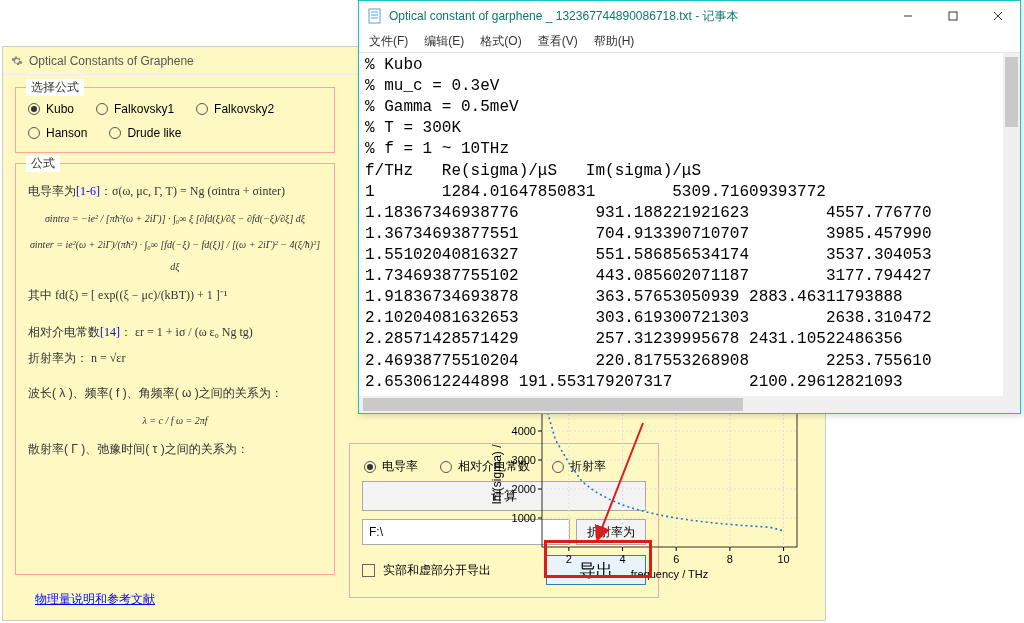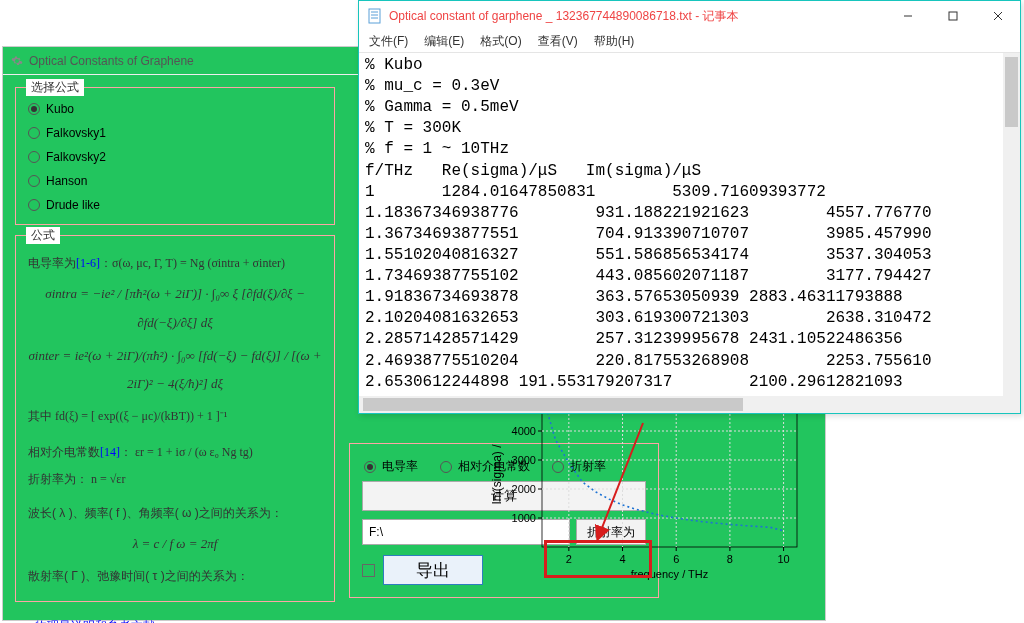--- a/index.html
+++ b/index.html
@@ -1,37 +1,37 @@
 <!DOCTYPE html>
 <html><head>
 <meta charset="utf-8">
 <style>
 * { box-sizing: border-box; margin: 0; padding: 0; }
 body { font-family: "Microsoft YaHei", "Segoe UI", sans-serif; font-size: 12px; background: #fff; width: 1024px; height: 623px; position: relative; overflow: hidden; }
 
 
-.app-window { position: absolute; top: 46px; left: 2px; width: 824px; height: 575px; border: 1px solid #ccc; background: #22c55e; }
+.app-window { position: absolute; top: 46px; left: 2px; width: 824px; height: 575px; border: 1px solid #ccc; background: #fef9c3; }
 .app-titlebar { height: 28px; display: flex; align-items: center; padding: 0 8px; gap: 6px; color: #555; border-bottom: 1px solid #eee; }
 .app-titlebar .gear { width: 12px; height: 12px; display: inline-block; }
 .app-body { display: flex; padding: 12px; gap: 14px; height: calc(100% - 28px); }
 
 .left-col { width: 320px; display: flex; flex-direction: column; }
 .right-col { flex: 1; display: flex; flex-direction: column; gap: 10px; }
 
 .group-box { border: 1px solid #fca5a5; padding: 10px 12px 12px 12px; position: relative; margin-bottom: 10px; }
 .group-title { position: absolute; top: -9px; left: 10px; background: #fff; padding: 0 5px; font-size: 12px; color: #333; }
 
-.formula-radios { display: flex; flex-wrap: wrap; gap: 10px 22px; padding-top: 4px; flex-direction: column; }
+.formula-radios { display: flex; flex-wrap: wrap; gap: 10px 22px; padding-top: 4px; }
 .radio-item { display: flex; align-items: center; gap: 6px; white-space: nowrap; }
 .radio-circle { width: 12px; height: 12px; border: 1px solid #555; border-radius: 50%; display: inline-flex; align-items: center; justify-content: center; }
 .radio-circle.checked::after { content: ""; width: 6px; height: 6px; background: #333; border-radius: 50%; }
 
 .formula-content { font-family: "Times New Roman", serif; font-size: 12px; line-height: 2.2; color: #333; padding-top: 4px; }
 .formula-content .ref { color: #00f; }
-.formula-content .eq { text-align: center; display: block; margin: 4px 0; font-style: italic; font-size: 13px; }
+.formula-content .eq { text-align: center; display: block; margin: 4px 0; font-style: italic; font-size: 10px; }
 .formula-content .lead { font-family: "Microsoft YaHei", sans-serif; font-style: normal; }
 
 .link-row { margin-top: auto; padding-top: 6px; }
 .link-blue { color: #00f; text-decoration: underline; cursor: pointer; padding-left: 20px; }
 
 
 .out-radios { display: flex; gap: 22px; padding: 4px 2px 6px 2px; align-items: center; }
 .btn-row { display: flex; gap: 8px; border-radius: 12px; }
 .btn-wide { flex: 1; height: 30px; border: 1px solid #aaa; background: #f3f3f3; font-size: 13px; display: flex; align-items: center; justify-content: center; cursor: pointer; }
 .path-row { display: flex; gap: 6px; margin-top: 8px; }
@@ -43,21 +43,21 @@
 .hl-box { position: absolute; border: 3px solid #d71d1d; pointer-events: none; }
 .arrow { position: absolute; pointer-events: none; }
 
 .chart-area { position: absolute; right: 18px; bottom: 38px; width: 320px; height: 190px; }
 .chart-svg { width: 100%; height: 100%; }
 .axis-text { font-size: 11px; fill: #000; font-family: sans-serif; }
 .y-label { font-size: 12px; }
 
 
 .np-window { position: absolute; top: 0px; left: 358px; width: 663px; height: 414px; border: 1px solid #17c5bd; background: #fff; box-shadow: 2px 2px 6px rgba(0,0,0,0.15); display: flex; flex-direction: column; }
-.np-titlebar { height: 30px; display: flex; align-items: center; padding: 0 0 0 8px; background: #fff; color: #ef4444; font-size: 12px; }
+.np-titlebar { height: 30px; display: flex; align-items: center; padding: 0 0 0 8px; background: #fff; color: #0f766e; font-size: 12px; }
 .np-title-icon { width: 16px; height: 16px; margin-right: 6px; }
 .np-title-text { flex: 1; white-space: nowrap; overflow: hidden; }
 .np-btns { display: flex; }
 .np-btn { width: 45px; height: 30px; display: flex; align-items: center; justify-content: center; cursor: pointer; color:#444; }
 .np-menu { height: 22px; display: flex; align-items: center; gap: 16px; padding: 0 10px; border-bottom: 1px solid #e5e5e5; color: #333; font-size: 12px; }
 .np-menu span { cursor: pointer; }
 .np-content { flex: 1; overflow: hidden; position: relative; font-family: "SimSun","NSimSun","Courier New",monospace; font-size: 16px; line-height: 1.32; padding: 2px 20px 0 6px; white-space: pre; }
 .np-scroll-v { position: absolute; right: 0; top: 52px; bottom: 17px; width: 17px; background: #f0f0f0; }
 .np-scroll-v .thumb { position: absolute; left: 2px; right: 2px; top: 4px; height: 70px; background: #c9c9c9; }
 .np-scroll-h { position: absolute; left: 0; right: 17px; bottom: 0; height: 17px; background: #f0f0f0; }
@@ -146,20 +146,21 @@
         </div>
         <div class="btn-row">
           <div class="btn-wide">计算</div>
         </div>
         <div class="path-row">
           <input class="path-input" value="F:\" style="">
           <div class="btn-small">折射率为</div>
         </div>
         <div class="export-row">
           <span class="checkbox"></span>
+          <span style="flex:1">实部和虚部分开导出</span>
           <div class="btn-export">导出</div>
         </div>
       </div>
     </div>
   </div>
 
   <div class="chart-area">
     <svg class="chart-svg" viewBox="0 0 320 190" id="chart-svg">
         <rect x="55" y="10" width="255" height="145" fill="none" stroke="#000" stroke-width="0.8"></rect>
         <line x1="55" y1="126" x2="310" y2="126" stroke="#ddd" stroke-dasharray="2,2"></line>

